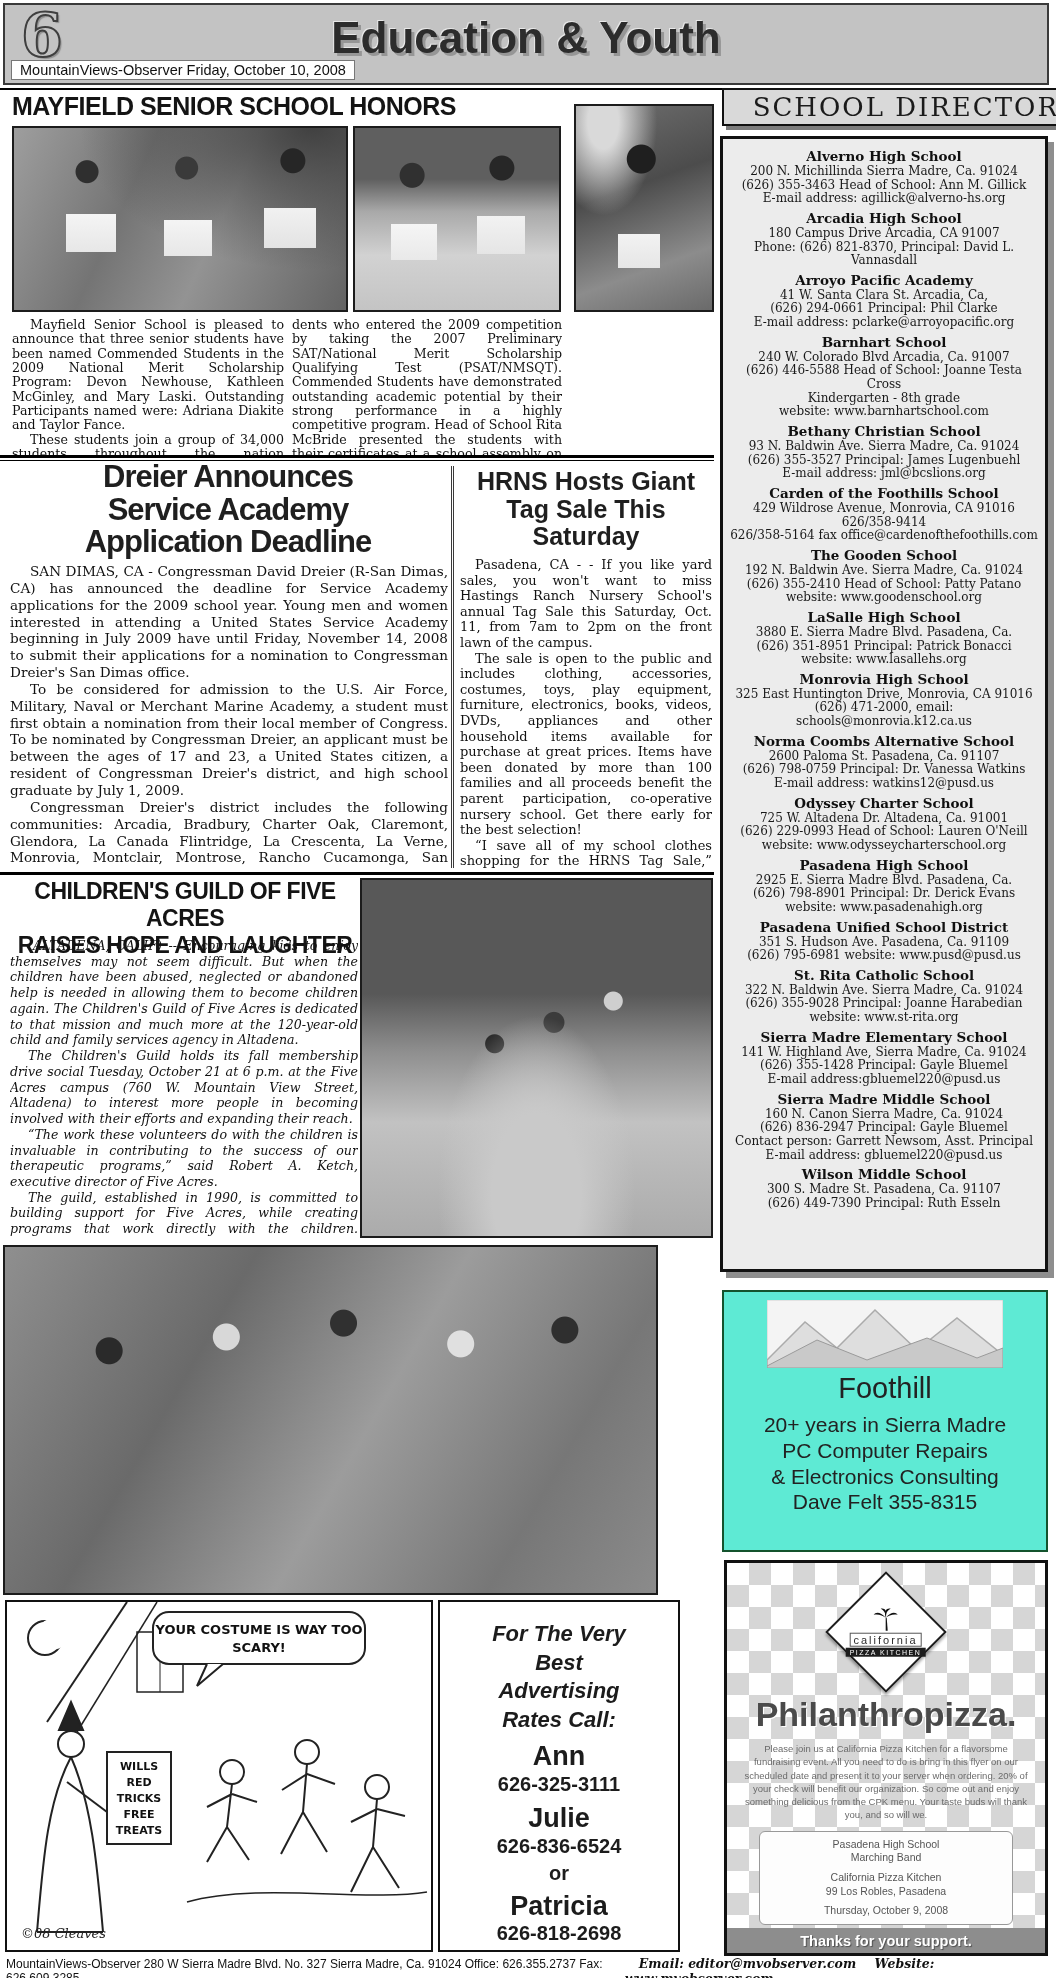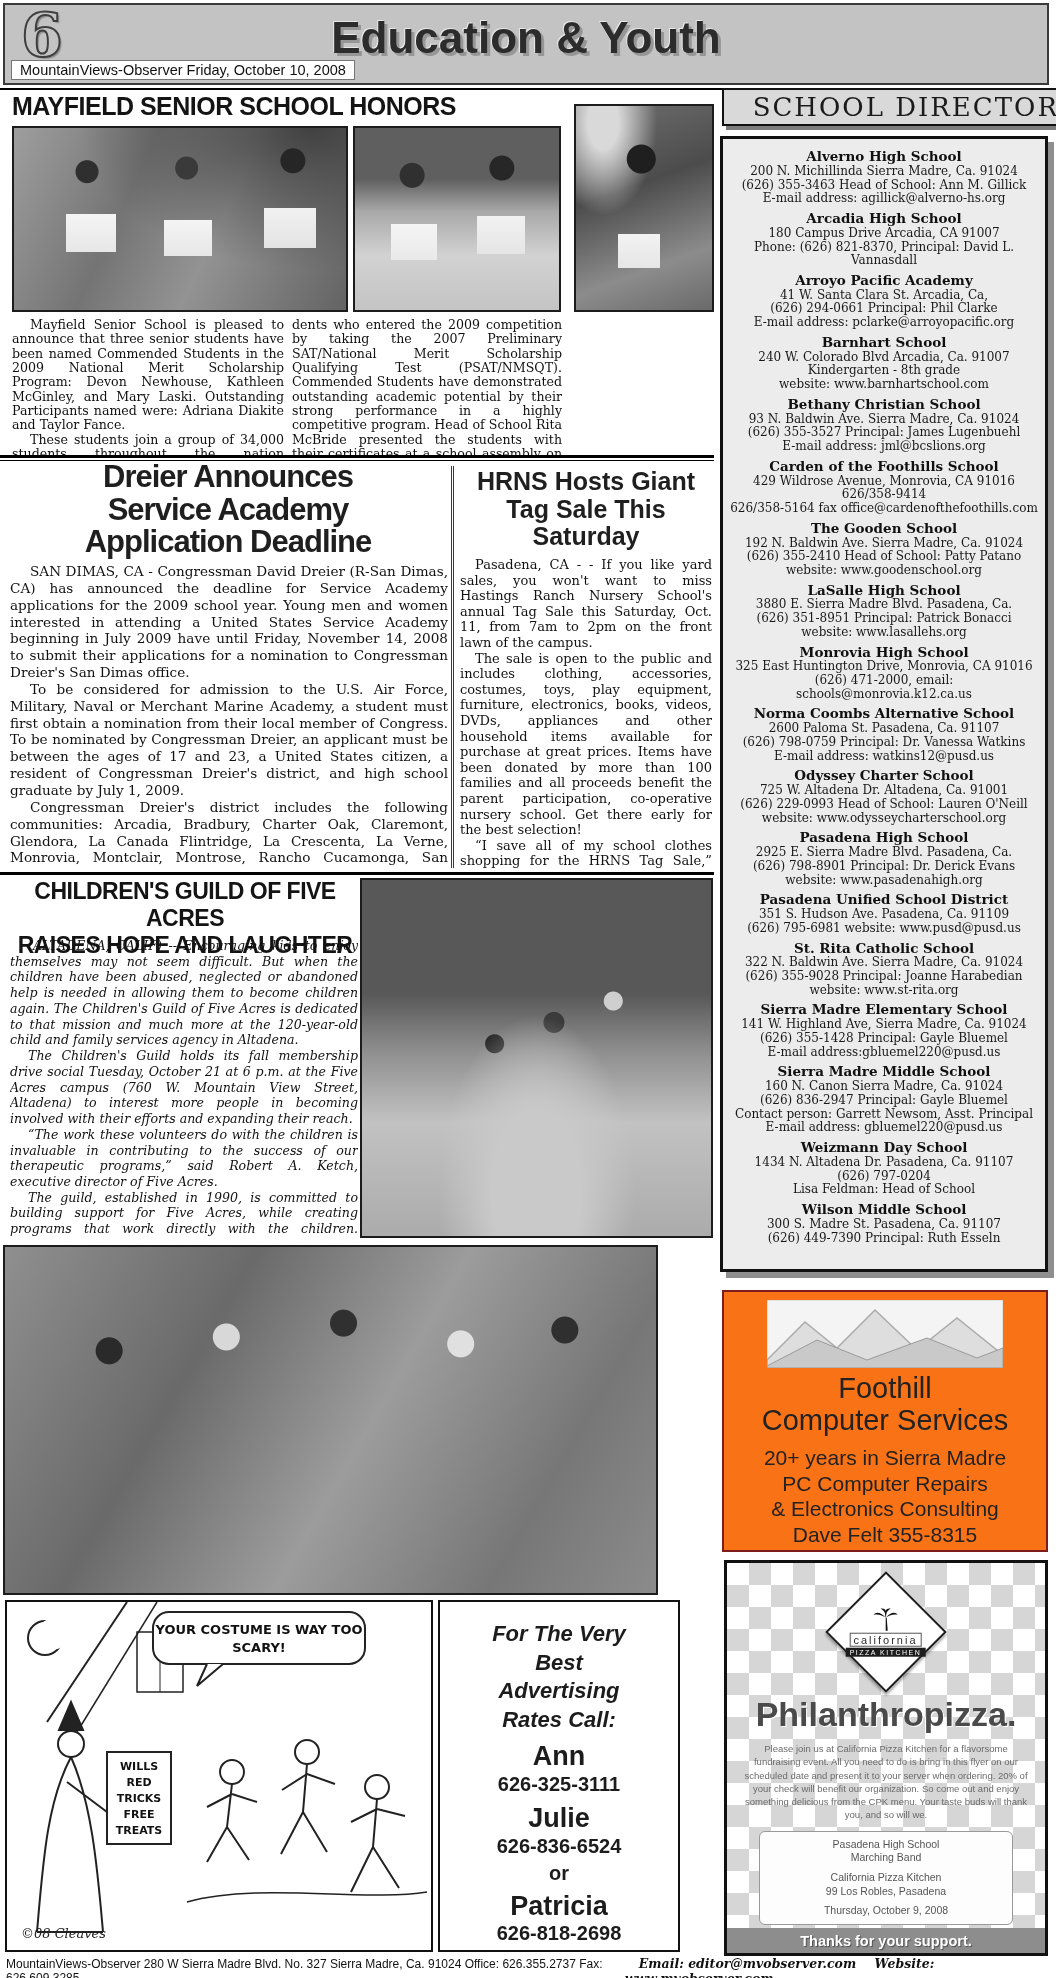--- a/index.html
+++ b/index.html
@@ -109,21 +109,21 @@
       font-family:"DejaVu Serif",serif;font-size:26px;letter-spacing:2px;color:#1b1b1b;}
   .dir-box{position:absolute;left:720px;top:136px;width:328px;height:1136px;
       background:#ececec;border:3px solid #111;box-shadow:6px 6px 0 #8e8e8e;
       box-sizing:border-box;overflow:hidden;padding:10px 6px;text-align:center;}
   .dir-entry{margin-bottom:5px;}
   .dir-name{font-weight:bold;font-size:13.5px;line-height:1.18;color:#101010;}
   .dir-line{font-size:12px;line-height:1.14;color:#181818;}
 
   
   .foothill-ad{position:absolute;left:722px;top:1290px;width:326px;height:262px;
-      border:2px solid #7f1d1d;background:#f97316;box-sizing:border-box;text-align:center;
+      border:2px solid #14532d;background:#5eead4;box-sizing:border-box;text-align:center;
       font-family:"Liberation Sans",sans-serif;color:#222;}
   .fh-mountains{margin-top:8px;}
   .fh-name{font-size:29px;line-height:1.12;}
   .fh-line{font-size:21px;line-height:1.22;}
   .fh-gap{height:8px;}
 
   
   .cpk-ad{position:absolute;left:724px;top:1560px;width:324px;height:396px;
       border:3px solid #111;box-sizing:border-box;overflow:hidden;text-align:center;
       background:repeating-conic-gradient(#d6d6d6 0% 25%, #ffffff 0% 50%) 0 0/44px 44px;}
@@ -271,20 +271,21 @@
           <div class="dir-line">(626) 294-0661 Principal: Phil Clarke</div>
           <div class="dir-line">E-mail address: pclarke@arroyopacific.org</div>
         </div>
       </div>
 
       <div class="dir-entry">
         <div class="dir-name">Barnhart School</div>
         <div>
 
         <div class="dir-line">240 W. Colorado Blvd  Arcadia, Ca.  91007</div>
+          <div class="dir-line">(626) 446-5588 Head of School:  Joanne Testa Cross</div>
           <div class="dir-line">Kindergarten - 8th grade</div>
           <div class="dir-line">website:  www.barnhartschool.com</div>
         </div>
       </div>
 
       <div class="dir-entry">
         <div class="dir-name">Bethany Christian School</div>
         <div>
 
         <div class="dir-line">93 N. Baldwin Ave.  Sierra Madre, Ca. 91024</div>
@@ -394,49 +395,39 @@
         <div class="dir-name">Sierra Madre Middle School</div>
         <div>
 
         <div class="dir-line">160 N. Canon Sierra Madre, Ca. 91024</div>
           <div class="dir-line">(626) 836-2947 Principal: Gayle Bluemel</div>
           <div class="dir-line">Contact person: Garrett Newsom, Asst. Principal</div>
           <div class="dir-line">E-mail address: gbluemel220@pusd.us</div>
         </div>
       </div>
 
-      <div class="dir-entry">
-        <div class="dir-name">Weizmann Day School</div>
-        <div>
-
-        <div class="dir-line">1434 N. Altadena Dr. Pasadena, Ca. 91107</div>
-          <div class="dir-line">(626) 797-0204</div>
-          <div class="dir-line">Lisa Feldman: Head of School</div>
-        </div>
-      </div>
 
       <div class="dir-entry">
         <div class="dir-name">Wilson Middle School</div>
         <div>
 
         <div class="dir-line">300 S. Madre St.  Pasadena, Ca. 91107</div>
           <div class="dir-line">(626) 449-7390 Principal: Ruth Esseln</div>
         </div>
       </div>
 
     </div>
 
   <div class="foothill-ad">
     <svg class="fh-mountains" width="236" height="68" viewBox="0 0 236 68">
       <rect x="0" y="0" width="236" height="68" fill="#f4f4f4" stroke="#cfcfcf"></rect>
       <polygon points="0,60 38,22 70,48 108,10 150,50 190,18 236,55 236,68 0,68" fill="#dcdcdc" stroke="#ababab" stroke-width="1.5" fill-opacity="0.9"></polygon>
       <polygon points="0,66 50,40 100,60 160,38 210,58 236,48 236,68 0,68" fill="#c9c9c9" stroke="#9a9a9a" stroke-width="1"></polygon>
     </svg>
     <div class="fh-name">Foothill</div>
-    <div class="fh-name">Computer  Services</div>
     <div class="fh-gap"></div>
     <div class="fh-line">20+ years in Sierra Madre</div>
     <div class="fh-line">PC Computer Repairs</div>
     <div class="fh-line">&amp; Electronics Consulting</div>
     <div class="fh-line">Dave Felt   355-8315</div>
   </div>
 
   <div class="cartoon">
     <svg width="424" height="348" viewBox="0 0 424 348">
 

